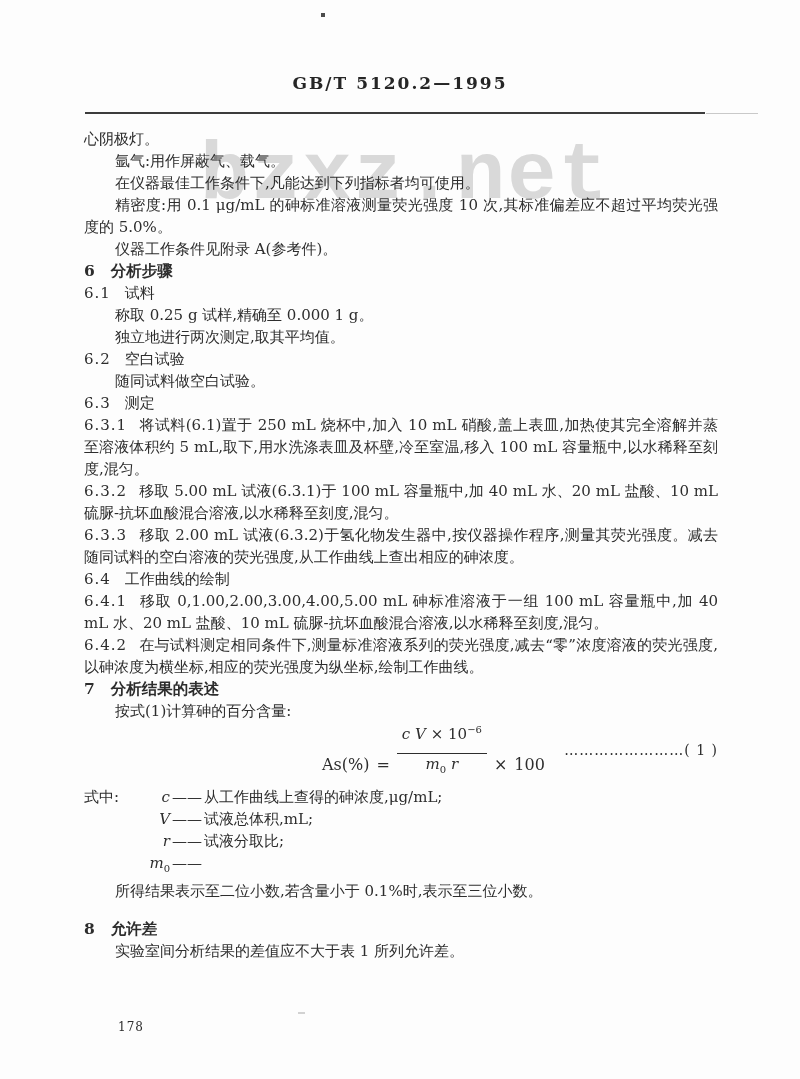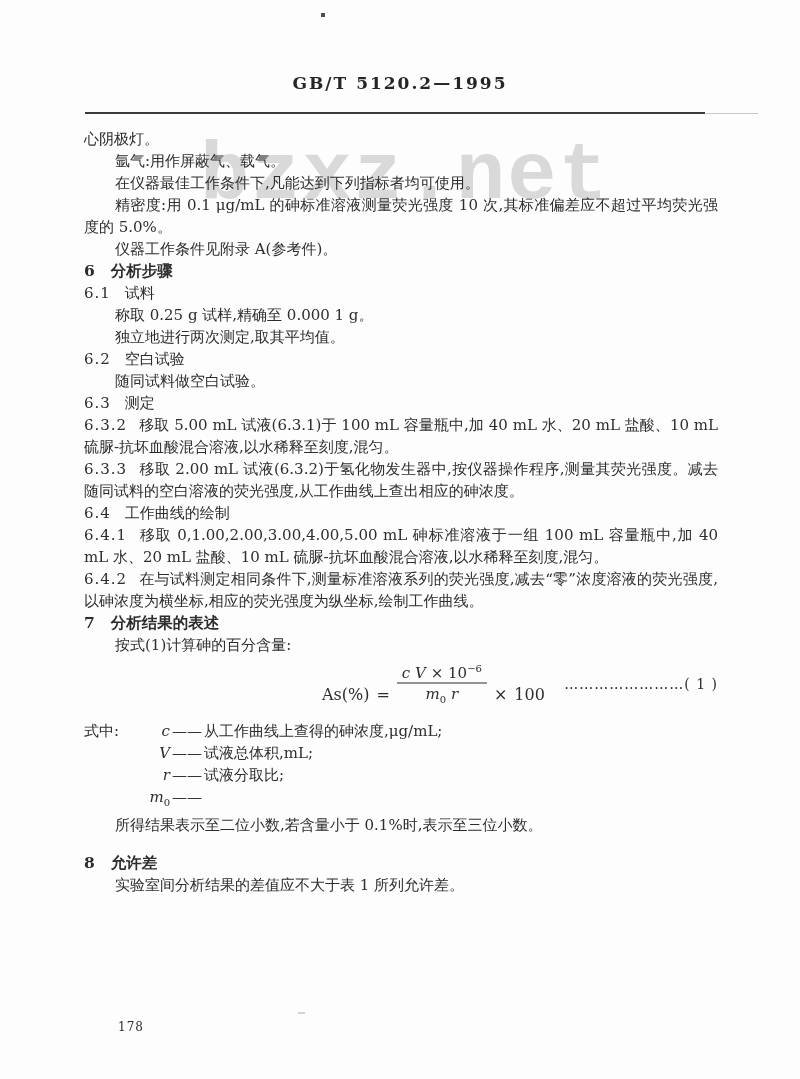--- a/index.html
+++ b/index.html
@@ -40,21 +40,21 @@
   .h1 .num { margin-right:15px; letter-spacing:1px; }
   .h2 .num { margin-right:14px; letter-spacing:1px; }
   .clause .num { margin-right:12px; letter-spacing:1px; }
 
   .formula-row { position:relative; height:52px; margin:2px 0 10px; }
   .formula {
     position:absolute; left:238px; top:50%; transform:translateY(-50%);
     display:flex; align-items:flex-end; gap:7px; font-size:16px; white-space:nowrap;
   }
   .frac { display:inline-flex; flex-direction:column; align-items:center; line-height:1.2; font-size:15px; }
-  .frac .num-row { padding:0 5px 1px; border-bottom:1.4px solid #2d2d2d; }
+  .frac .num-row { padding:0 5px 10px; border-bottom:1.4px solid #2d2d2d; }
   .frac .den-row { padding-top:1px; }
   i.var { font-style:italic; }
   sup.exp, sub.sb { font-size:10px; }
   .eq-tail {
     position:absolute; right:0; top:50%; transform:translateY(-50%);
     font-size:14px; letter-spacing:1px; white-space:nowrap;
   }
 
   .def { display:flex; text-align:left; }
   .def .pfx  { flex:0 0 auto; width:56px; }
@@ -89,20 +89,21 @@
 
     <p class="h2"><span class="num">6.1</span><span>试料</span></p>
     <p class="line indent">称取 0.25 g 试样,精确至 0.000 1 g。</p>
     <p class="line indent">独立地进行两次测定,取其平均值。</p>
 
     <p class="h2"><span class="num">6.2</span><span>空白试验</span></p>
     <p class="line indent">随同试料做空白试验。</p>
 
     <p class="h2"><span class="num">6.3</span><span>测定</span></p>
 
+    <p class="clause"><span class="num">6.3.1</span><span>将试料(6.1)置于 250 mL 烧杯中,加入 10 mL 硝酸,盖上表皿,加热使其完全溶解并蒸至溶液体积约 5 mL,取下,用水洗涤表皿及杯壁,冷至室温,移入 100 mL 容量瓶中,以水稀释至刻度,混匀。</span></p>
     <p class="clause"><span class="num">6.3.2</span><span>移取 5.00 mL 试液(6.3.1)于 100 mL 容量瓶中,加 40 mL 水、20 mL 盐酸、10 mL 硫脲-抗坏血酸混合溶液,以水稀释至刻度,混匀。</span></p>
     <p class="clause"><span class="num">6.3.3</span><span>移取 2.00 mL 试液(6.3.2)于氢化物发生器中,按仪器操作程序,测量其荧光强度。减去随同试料的空白溶液的荧光强度,从工作曲线上查出相应的砷浓度。</span></p>
 
     <p class="h2"><span class="num">6.4</span><span>工作曲线的绘制</span></p>
 
     <p class="clause"><span class="num">6.4.1</span><span>移取 0,1.00,2.00,3.00,4.00,5.00 mL 砷标准溶液于一组 100 mL 容量瓶中,加 40 mL 水、20 mL 盐酸、10 mL 硫脲-抗坏血酸混合溶液,以水稀释至刻度,混匀。</span></p>
     <p class="clause"><span class="num">6.4.2</span><span>在与试料测定相同条件下,测量标准溶液系列的荧光强度,减去“零”浓度溶液的荧光强度,以砷浓度为横坐标,相应的荧光强度为纵坐标,绘制工作曲线。</span></p>
 
     <p class="h1"><span class="num">7</span><span>分析结果的表述</span></p>
     <p class="line indent">按式(1)计算砷的百分含量:</p>

